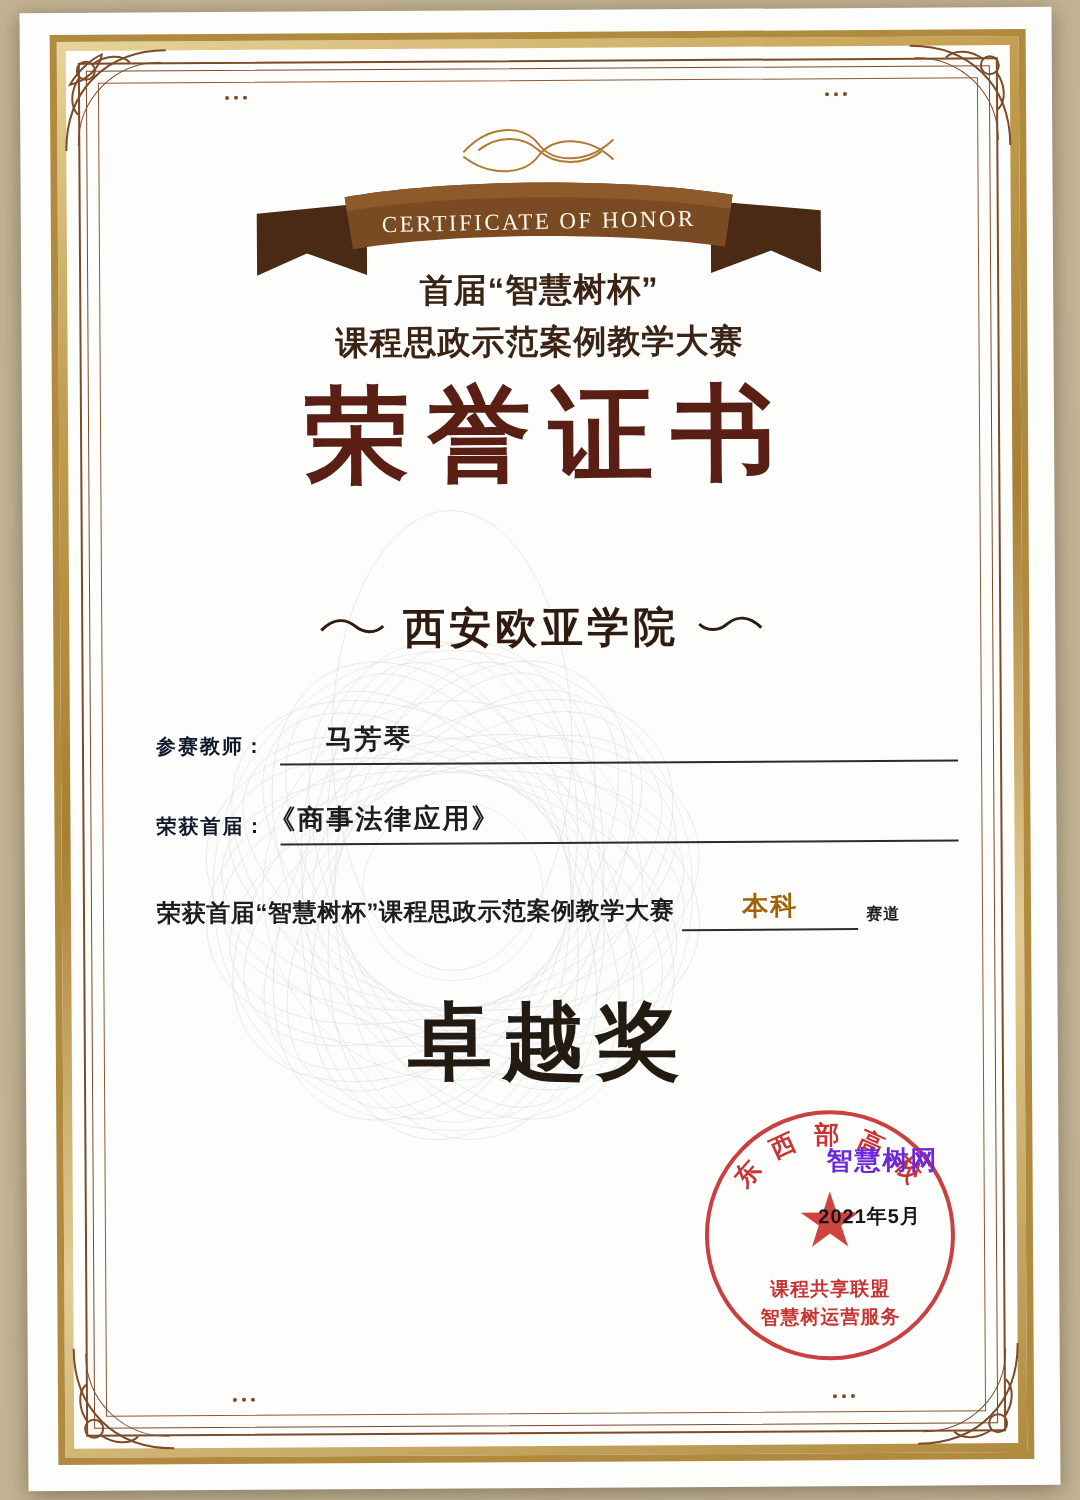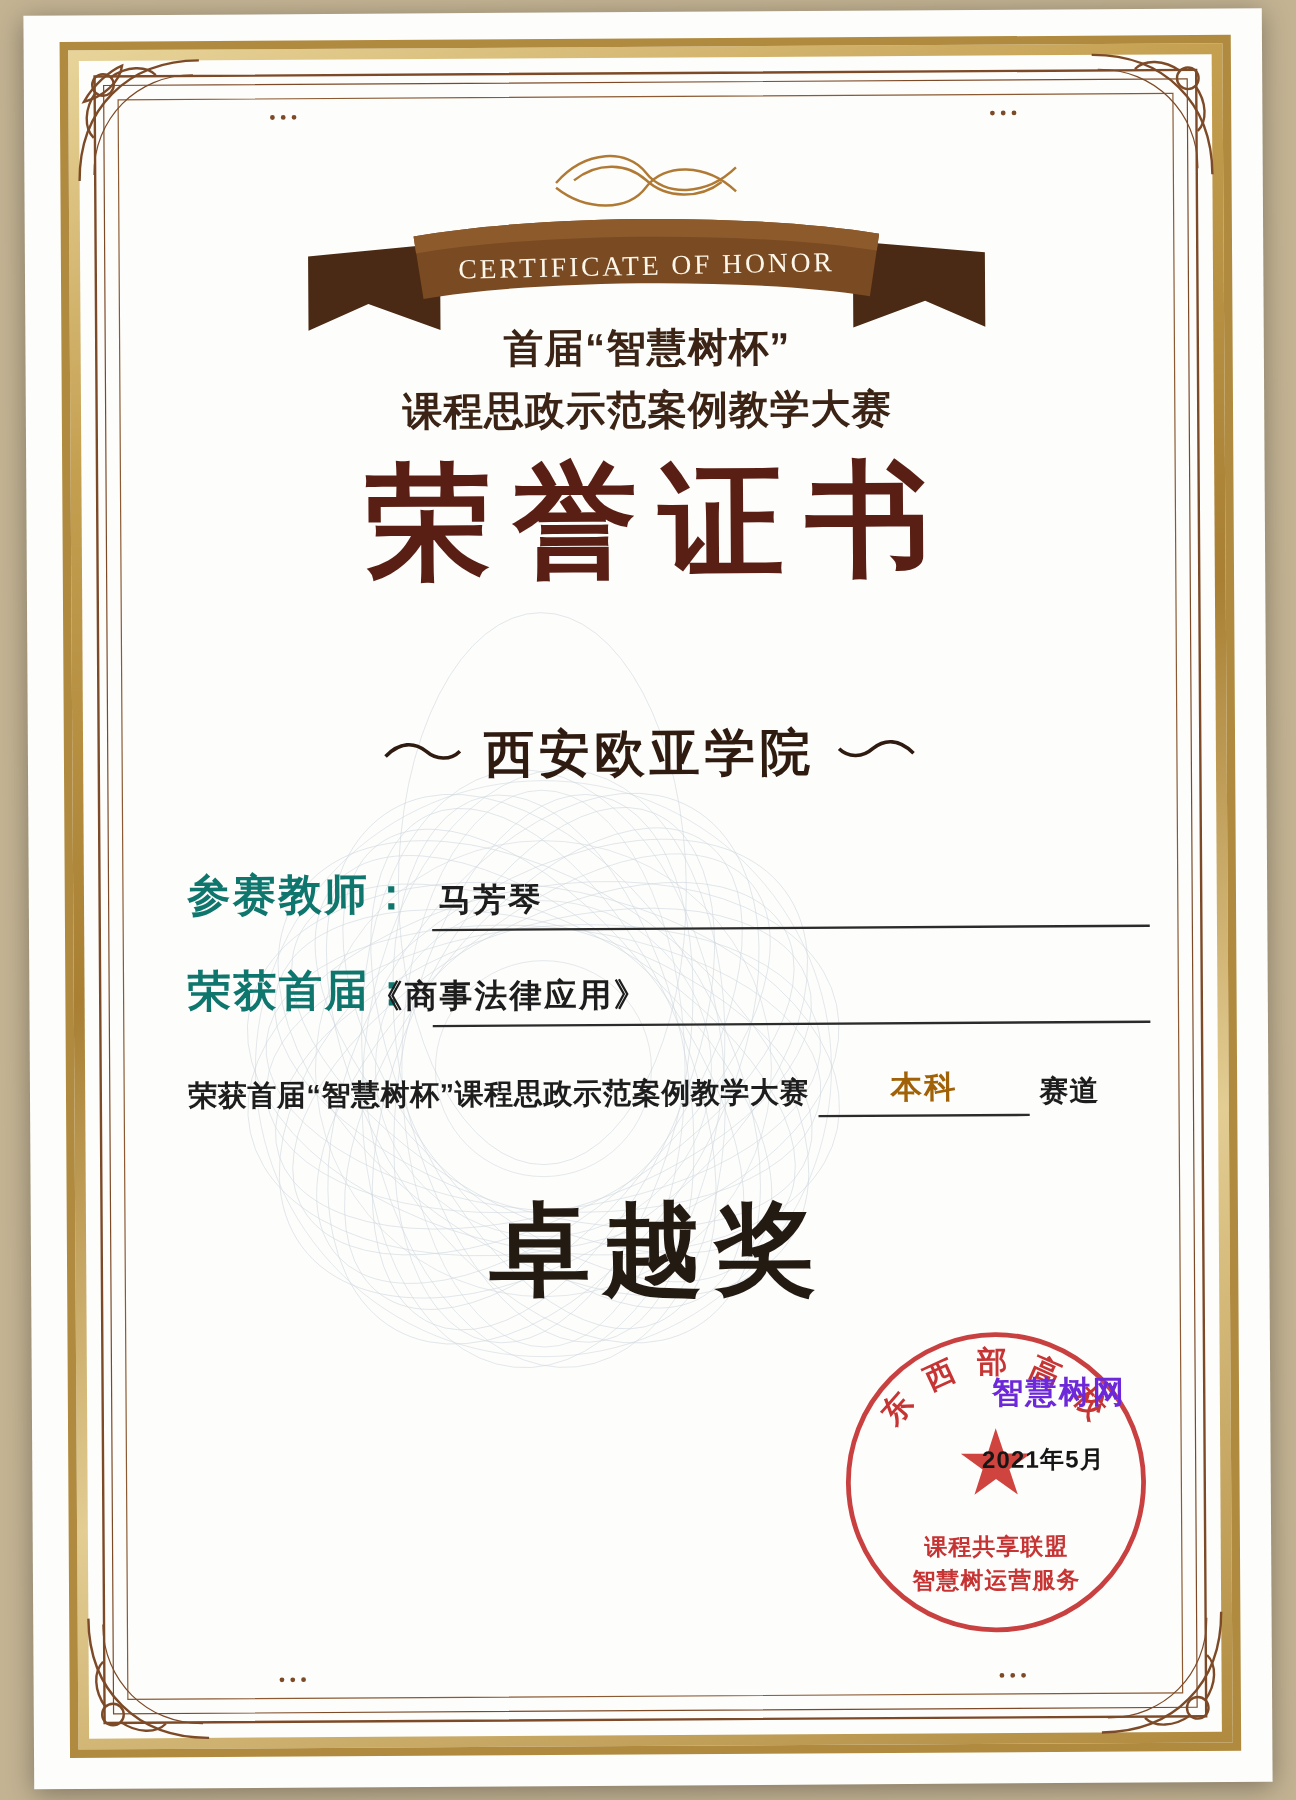--- a/index.html
+++ b/index.html
@@ -219,23 +219,23 @@
     position: absolute;
     left: 42px;
     right: 12px;
     display: flex;
     align-items: flex-end;
   }
   .field-row.r1 { top: 620px; }
   .field-row.r2 { top: 700px; }
 
   .field-label {
-    font-size: 36px;
-    font-weight: bold;
-    color: #0f766e;
+    font-size: 20px;
+    font-weight: bold;
+    color: #0f172a;
     letter-spacing: 2px;
     white-space: nowrap;
     padding-bottom: 6px;
   }
   .field-value-line {
     flex: 1;
     border-bottom: 2px solid #2b2b2b;
     margin-left: 14px;
     text-align: center;
     padding-bottom: 6px;
@@ -275,21 +275,21 @@
     margin: 0 8px;
     padding-bottom: 5px;
   }
   .track-value {
     font-size: 26px;
     font-weight: bold;
     color: #a16207;
     letter-spacing: 2px;
   }
   .track-suffix {
-    font-size: 24px;
+    font-size: 16px;
     font-weight: bold;
     color: #1d1d1d;
     letter-spacing: 1px;
     padding-bottom: 5px;
   }
 
   .award-name {
     position: absolute;
     top: 885px;
     left: 0; right: 0;

